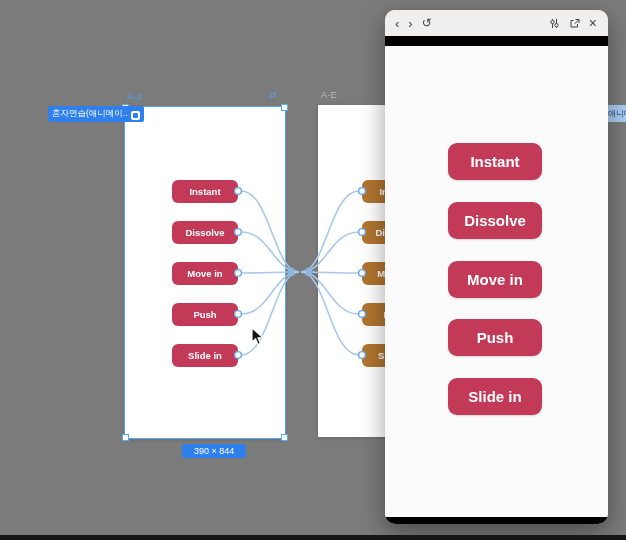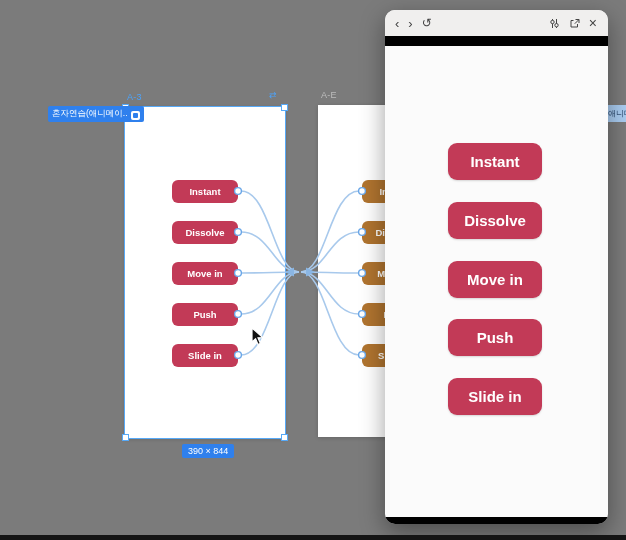--- a/index.html
+++ b/index.html
@@ -18,21 +18,21 @@
   .cbtn{position:absolute;width:66px;height:23px;border-radius:6px;color:#fff;
         font-size:9.5px;font-weight:600;display:flex;align-items:center;justify-content:center;}
   .cbtn.red{background:#c23a57;}
   .cbtn.orange{background:#b0742f;}
 
   .badge{position:absolute;background:#2f80ed;color:#fff;font-size:8.5px;border-radius:2px;
          display:flex;align-items:flex-end;gap:3px;padding:2px 4px;white-space:nowrap;z-index:5;}
   .badge .mini-icon{display:inline-block;width:9px;height:9px;background:#fff;border-radius:2px;position:relative;flex:0 0 auto;}
   .badge .mini-icon::after{content:"";position:absolute;left:2px;top:2px;width:5px;height:5px;background:#2f80ed;border-radius:1px;}
   .name-badge{left:48px;top:106px;max-width:96px;overflow:hidden;}
-  .size-badge{left:182px;top:444px;font-size:9px;padding:2px 6px;justify-content:center;}
+  .size-badge{left:182px;top:444px;font-size:9px;padding:2px 12px;justify-content:center;}
 
   .flow-icon{position:absolute;left:269px;top:90px;color:#4da3f9;font-size:9px;z-index:4;}
 
   .connections{position:absolute;left:0;top:0;z-index:3;pointer-events:none;}
 
   
   .preview{position:absolute;left:385px;top:10px;width:223px;height:514px;background:#fbfbfb;
            border-radius:10px;box-shadow:0 8px 24px rgba(0,0,0,.38);overflow:hidden;z-index:10;}
   .titlebar{height:26px;background:#f0efee;display:flex;align-items:center;padding:0 11px 0 10px;gap:9px;box-sizing:border-box;}
   .tb-icon{color:#444;font-size:13px;line-height:1;cursor:default;display:flex;align-items:center;}

